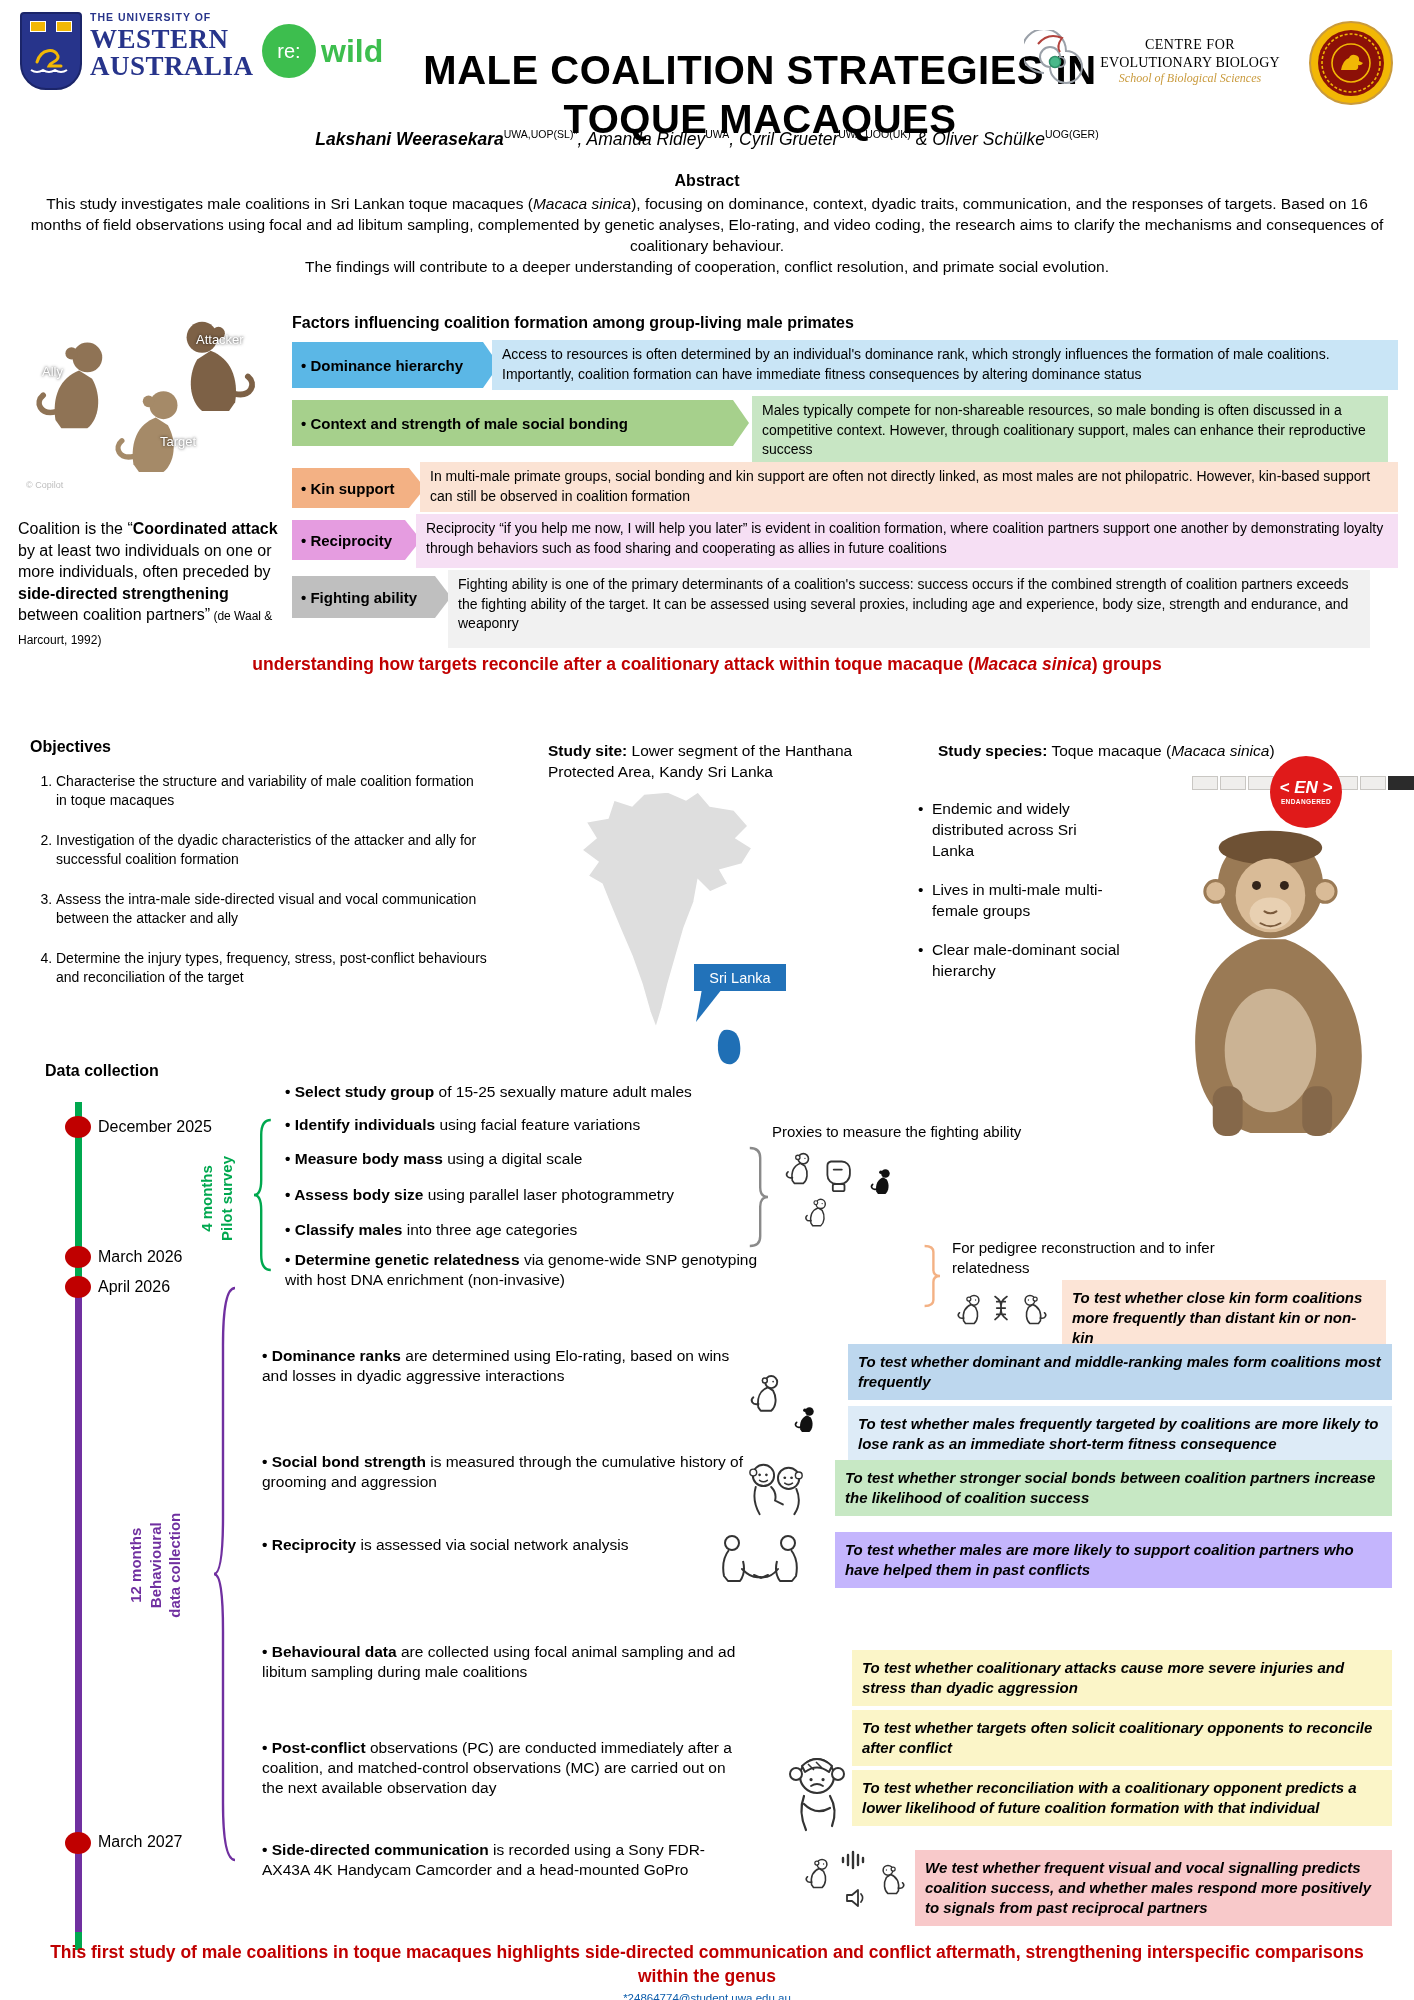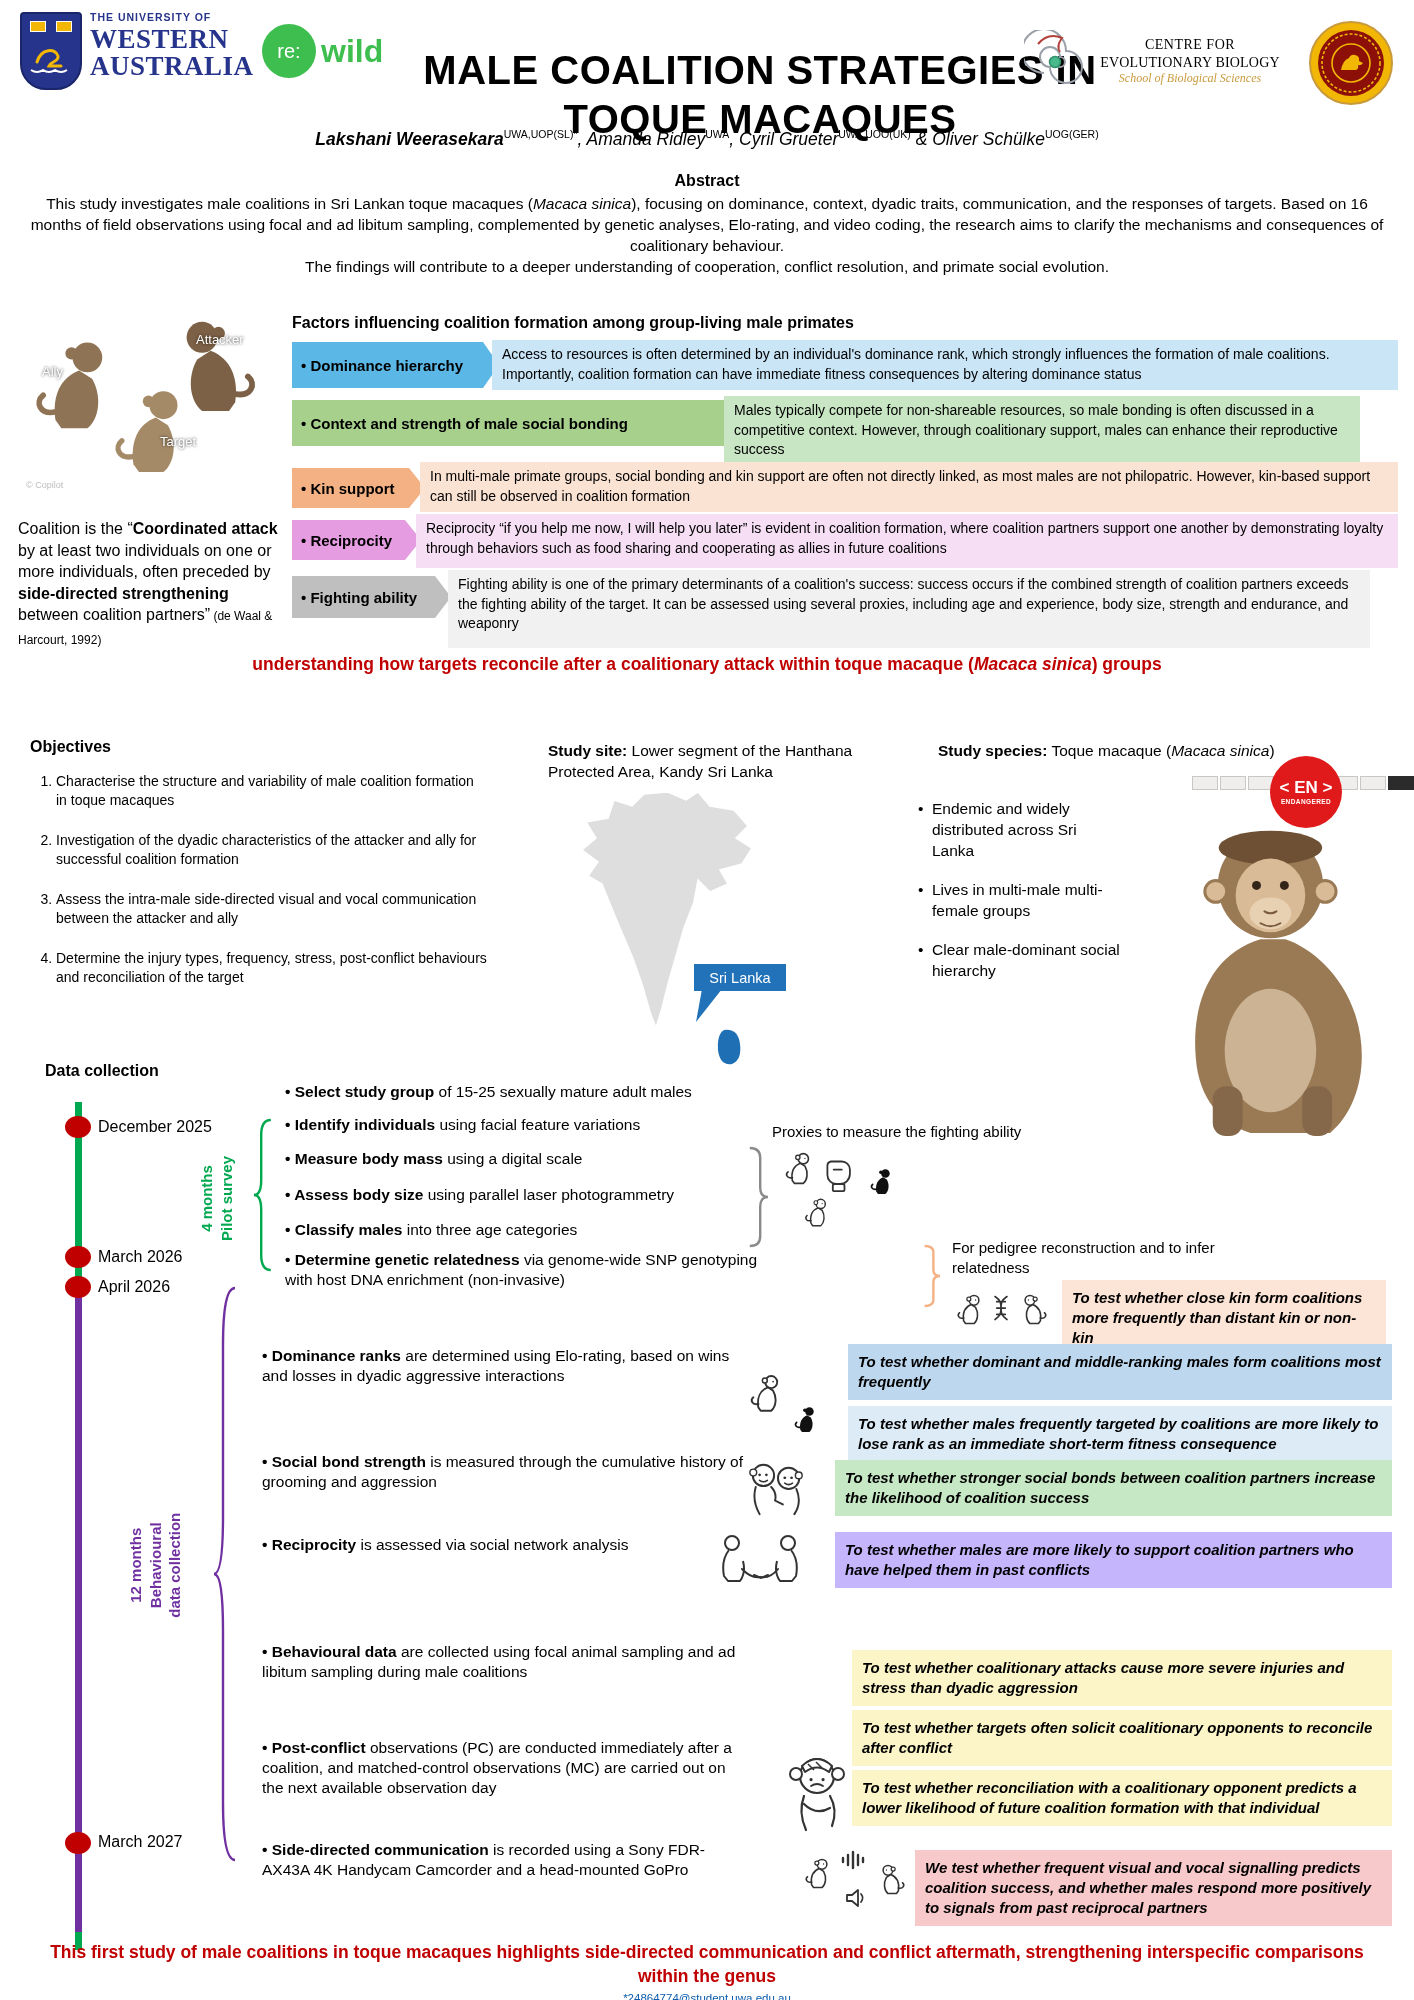--- a/index.html
+++ b/index.html
@@ -42,21 +42,21 @@
   
   .obj-list{margin:0;padding-left:26px;font-size:14px;line-height:19px;}
   .obj-list li{margin-bottom:21px;}
   .body-txt{font-size:15.5px;line-height:21px;}
   
   .sp-bullets{margin:0;padding-left:16px;font-size:15.5px;line-height:21px;list-style:none;}
   .sp-bullets li{margin-bottom:18px;position:relative;}
   .sp-bullets li::before{content:"•";position:absolute;left:-14px;}
   .en-badge{border-radius:50%;background:#E01A1A;color:#fff;display:flex;flex-direction:column;
     align-items:center;justify-content:center;line-height:1;}
-  .en-code{font-size:17px;font-weight:bold;}
+  .en-code{font-size:17px;font-weight:bold;font-style:italic;}
   .en-lbl{font-size:6.5px;font-weight:bold;margin-top:3px;letter-spacing:.4px;}
   .iucn-bar{display:flex;gap:2px;}
   .iucn-seg{width:24px;height:12px;background:#efeeec;border:1px solid #c9c7c3;}
   .iucn-seg.last{background:#2b2b2b;border-color:#2b2b2b;}
   
   .date-lbl{font-size:16px;}
   .dot{width:26px;height:22px;border-radius:50%;}
   .rot-lbl{font-weight:bold;font-size:15px;line-height:1.3;text-align:center;white-space:nowrap;}
   .rot-box{display:flex;align-items:center;justify-content:center;}
   .rot{transform:rotate(-90deg);}
@@ -212,21 +212,21 @@
   <div class="abs h-bold" style="left:292px;top:314px;">Factors influencing coalition formation among group-living male primates</div>
 
   <div class="abs factor-arrow" style="left: 292px; top: 342px; width: 198px; height: 46px; background-color: rgb(91, 183, 230);">
       <span>• Dominance hierarchy</span>
     </div>
   <div class="abs factor-box" style="left: 492px; top: 340px; width: 906px; min-height: 50px; background-color: rgb(201, 229, 246);">Access to resources is often determined by an individual's dominance rank, which strongly influences the formation of male coalitions. Importantly, coalition formation can have immediate fitness consequences by altering dominance status</div>
 
   <div class="abs factor-arrow" style="left: 292px; top: 400px; width: 448px; height: 46px; background-color: rgb(166, 208, 140);">
       <span>• Context and strength of male social bonding</span>
     </div>
-  <div class="abs factor-box" style="left: 724px; top: 396px; width: 636px; min-height: 68px; background-color: rgb(200, 230, 196);">Males typically compete for non-shareable resources, so male bonding is often discussed in a competitive context. However, through coalitionary support, males can enhance their reproductive success</div>
+  <div class="abs factor-box" style="left: 752px; top: 396px; width: 636px; min-height: 68px; background-color: rgb(200, 230, 196);">Males typically compete for non-shareable resources, so male bonding is often discussed in a competitive context. However, through coalitionary support, males can enhance their reproductive success</div>
 
   <div class="abs factor-arrow" style="left: 292px; top: 468px; width: 124px; height: 40px; background-color: rgb(243, 177, 132);">
       <span>• Kin support</span>
     </div>
   <div class="abs factor-box" style="left: 420px; top: 462px; width: 978px; min-height: 50px; background-color: rgb(251, 227, 212);">In multi-male primate groups, social bonding and kin support are often not directly linked, as most males are not philopatric. However, kin-based support can still be observed in coalition formation</div>
 
   <div class="abs factor-arrow" style="left: 292px; top: 520px; width: 120px; height: 40px; background-color: rgb(229, 156, 224);">
       <span>• Reciprocity</span>
     </div>
   <div class="abs factor-box" style="left: 416px; top: 514px; width: 982px; min-height: 54px; background-color: rgb(246, 223, 244);">Reciprocity “if you help me now, I will help you later” is evident in coalition formation, where coalition partners support one another by demonstrating loyalty through behaviors such as food sharing and cooperating as allies in future coalitions</div>

